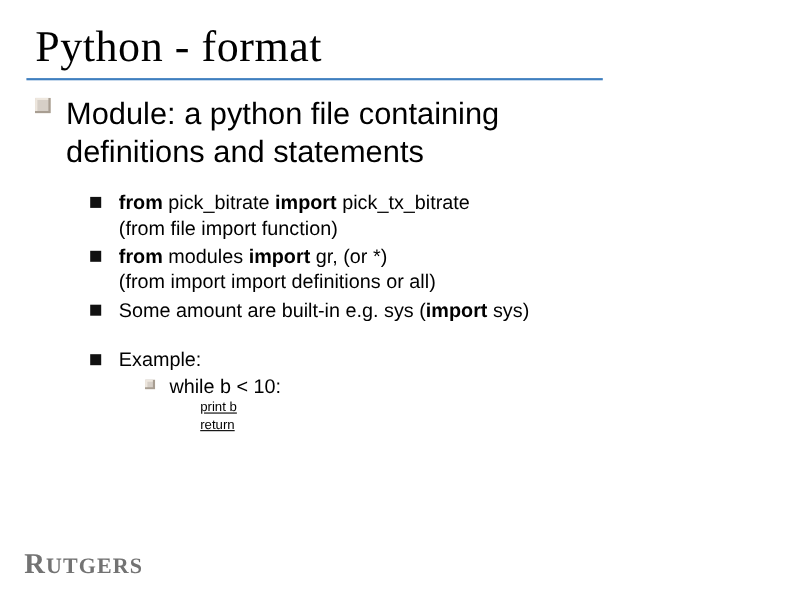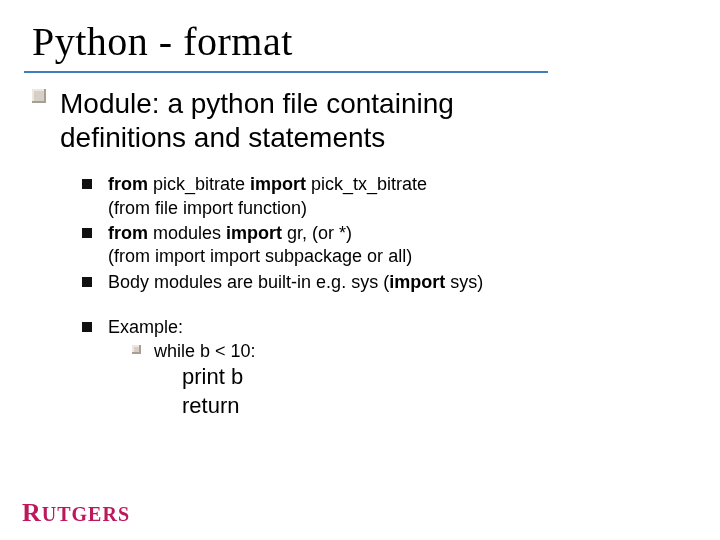--- a/index.html
+++ b/index.html
@@ -80,34 +80,35 @@
     top: 5px;
     width: 9px;
     height: 9px;
     background: #d6cfc7;
     box-shadow: inset -2px -2px 0 #a89e92, inset 2px 2px 0 #eee7de;
   }
   .lvl4-wrap {
     padding: 0 0 0 28px;
   }
   .lvl4 {
-    font-size: 22px;
+    font-size: 12px;
     line-height: 1.3;
+    text-decoration: underline;
   }
   .kw { font-weight: 700; } 
   .red { color: #000000; }
 
   .logo {
     position: absolute;
     left: 22px;
     bottom: 12px;
     font-family: "Times New Roman", serif;
     font-weight: 700;
     letter-spacing: 1px;
-    color: #be185d;
+    color: #737373;
     font-size: 20px;
   }
   .logo .big { font-size: 26px; }
 </style>
 </head>
 <body>
 
 <div class="slide">
 
   <h1 class="title">Python - format</h1>
@@ -122,26 +123,26 @@
 
     <div class="lvl2">
       <span class="bullet"></span>
       <span class="kw">from</span><span> pick_bitrate </span><span class="kw">import</span><span> pick_tx_bitrate</span><br>
       <span>(from </span><span class="red">file</span><span> import </span><span class="red">function</span><span>)</span>
     </div>
 
     <div class="lvl2">
       <span class="bullet"></span>
       <span class="kw">from</span><span> modules </span><span class="kw">import</span><span> gr, (or *)</span><br>
-      <span>(from </span><span class="red">import</span><span> import </span><span class="red">subpackage</span><span> or </span><span class="red">all</span><span>)</span>
+      <span>(from </span><span class="red">import</span><span> import </span><span class="red">definitions</span><span> or </span><span class="red">all</span><span>)</span>
     </div>
 
     <div class="lvl2">
       <span class="bullet"></span>
-      <span>Body modules are built-in e.g. sys (</span><span class="kw">import</span><span> sys)</span>
+      <span>Some amount are built-in e.g. sys (</span><span class="kw">import</span><span> sys)</span>
     </div>
 
   </div>
 
   <div style="height:14px"></div>
 
 
   <div class="lvl2-wrap">
     <div class="lvl2">
       <span class="bullet"></span>

